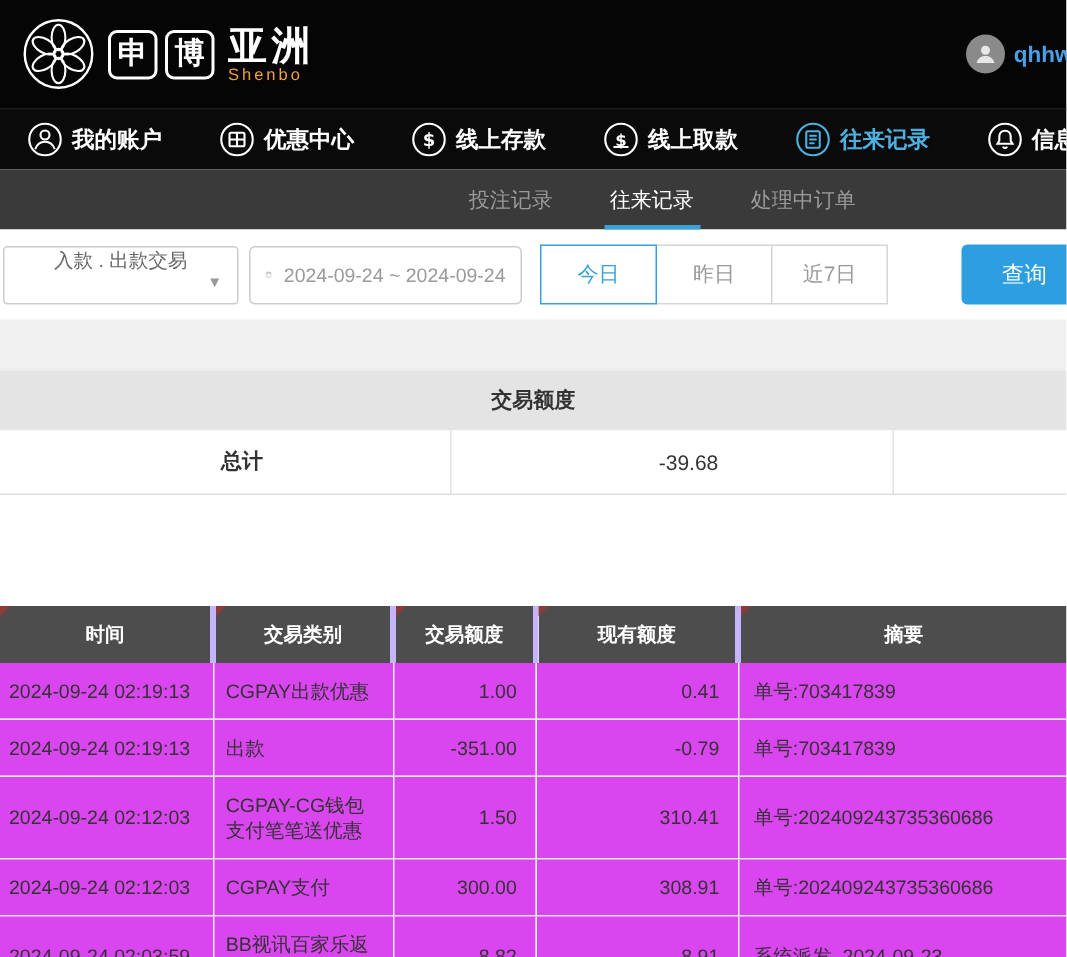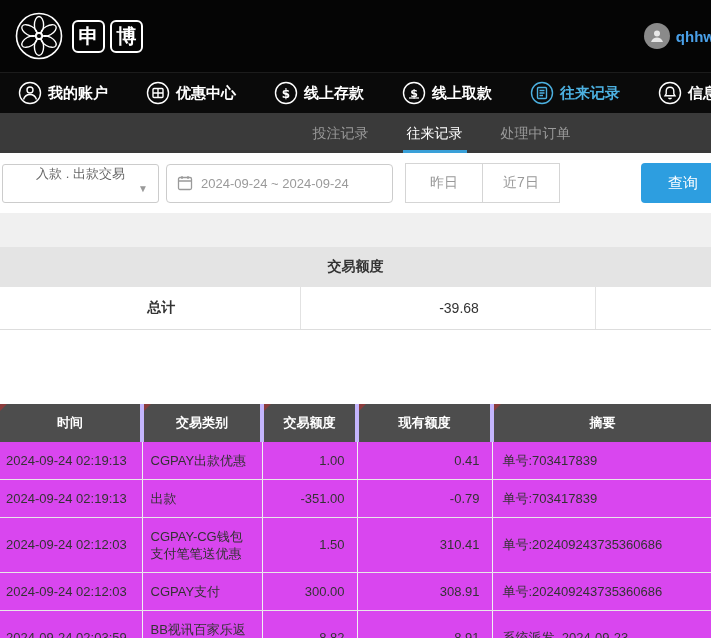--- a/index.html
+++ b/index.html
@@ -38,21 +38,21 @@
   .tab.active::after { content:""; position:absolute; left:0; right:0; bottom:0;
     height:3px; background:#3aa0d8; }
 
   
   .filterbar { height:60px; display:flex; align-items:center; padding:0 0 0 2px;
     background:#fff; }
   .type-select { width:157px; height:39px; border:1px solid #ccc; border-radius:3px;
     display:flex; align-items:center; padding:0 10px; font-size:13px; color:#666;
     cursor:pointer; background:#fff;flex-direction:column; }
   .type-select .caret { margin-left:auto; color:#999; font-size:10px; }
-  .date-input { width:227px; height:39px; border:1px solid #ccc; border-radius:4px;
+  .date-input { width:182px; height:39px; border:1px solid #ccc; border-radius:4px;
     display:flex; align-items:center; gap:8px; padding:0 10px; margin-left:7px;
     font-size:13px; color:#9a9a9a; cursor:pointer; background:#fff; white-space:nowrap; }
   .quick-group { display:flex; margin-left:13px; }
   .quick-btn { width:78px; height:40px; background:#fff; border:1px solid #d5d5d5;
     font-size:14px; color:#999; cursor:pointer; margin-left:-1px;
     font-family:inherit; }
   .quick-btn.active { position:relative; z-index:2; border-color:#3aa0d8; color:#3aa0d8; }
   .query-btn { margin-left:auto; margin-right:-14px; width:84px; height:40px;
     background:#2d9ee0; border:none; border-radius:4px; color:#fff; font-size:15px;
     cursor:pointer; font-family:inherit; }
@@ -101,20 +101,24 @@
       <ellipse cx="25" cy="14" rx="4.6" ry="8.5" transform="rotate(60 25 25)"></ellipse>
       <ellipse cx="25" cy="14" rx="4.6" ry="8.5" transform="rotate(120 25 25)"></ellipse>
       <ellipse cx="25" cy="14" rx="4.6" ry="8.5" transform="rotate(180 25 25)"></ellipse>
       <ellipse cx="25" cy="14" rx="4.6" ry="8.5" transform="rotate(240 25 25)"></ellipse>
       <ellipse cx="25" cy="14" rx="4.6" ry="8.5" transform="rotate(300 25 25)"></ellipse>
       <circle cx="25" cy="25" r="3.4"></circle>
     </g>
   </svg>
   <div class="brand-box">申</div>
   <div class="brand-box">博</div>
+  <div class="brand-col">
+    <span class="brand-region">亚洲</span>
+    <span class="brand-sub">Shenbo</span>
+  </div>
   <div class="user-area">
     <span class="avatar">
       <svg width="16" height="16" viewBox="0 0 16 16">
         <circle cx="8" cy="5.5" r="3" fill="#e8e8e8"></circle>
         <path d="M2 14c1-3.4 3.6-4.6 6-4.6s5 1.2 6 4.6z" fill="#e8e8e8"></path>
       </svg>
     </span>
     <span class="username">qhhw</span>
   </div>
 </header>
@@ -201,20 +205,21 @@
     <span class="caret">▼</span>
   </div>
   <div class="date-input">
     <svg width="16" height="16" viewBox="0 0 16 16" fill="none" stroke="#9a9a9a" stroke-width="1.3">
       <rect x="1.5" y="2.5" width="13" height="12" rx="1.5"></rect>
       <path d="M1.5 6h13M5 1v3M11 1v3"></path>
     </svg>
     <span>2024-09-24 ~ 2024-09-24</span>
   </div>
   <div class="quick-group">
+    <button class="quick-btn active">今日</button>
     <button class="quick-btn">昨日</button>
     <button class="quick-btn">近7日</button>
   </div>
   <button class="query-btn">查询</button>
 </div>
 
 <div class="band"></div>
 
 <table class="summary-table">
   <colgroup>

